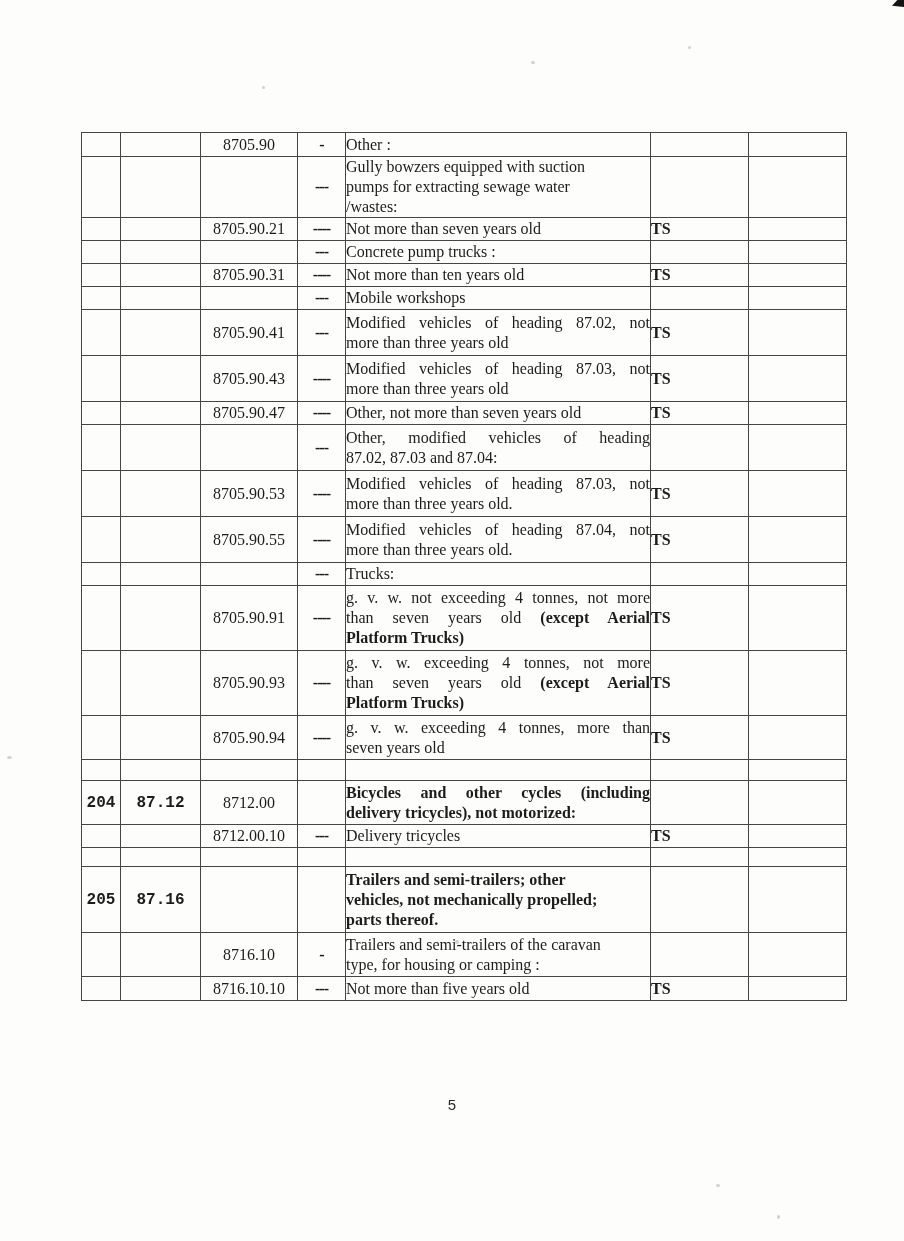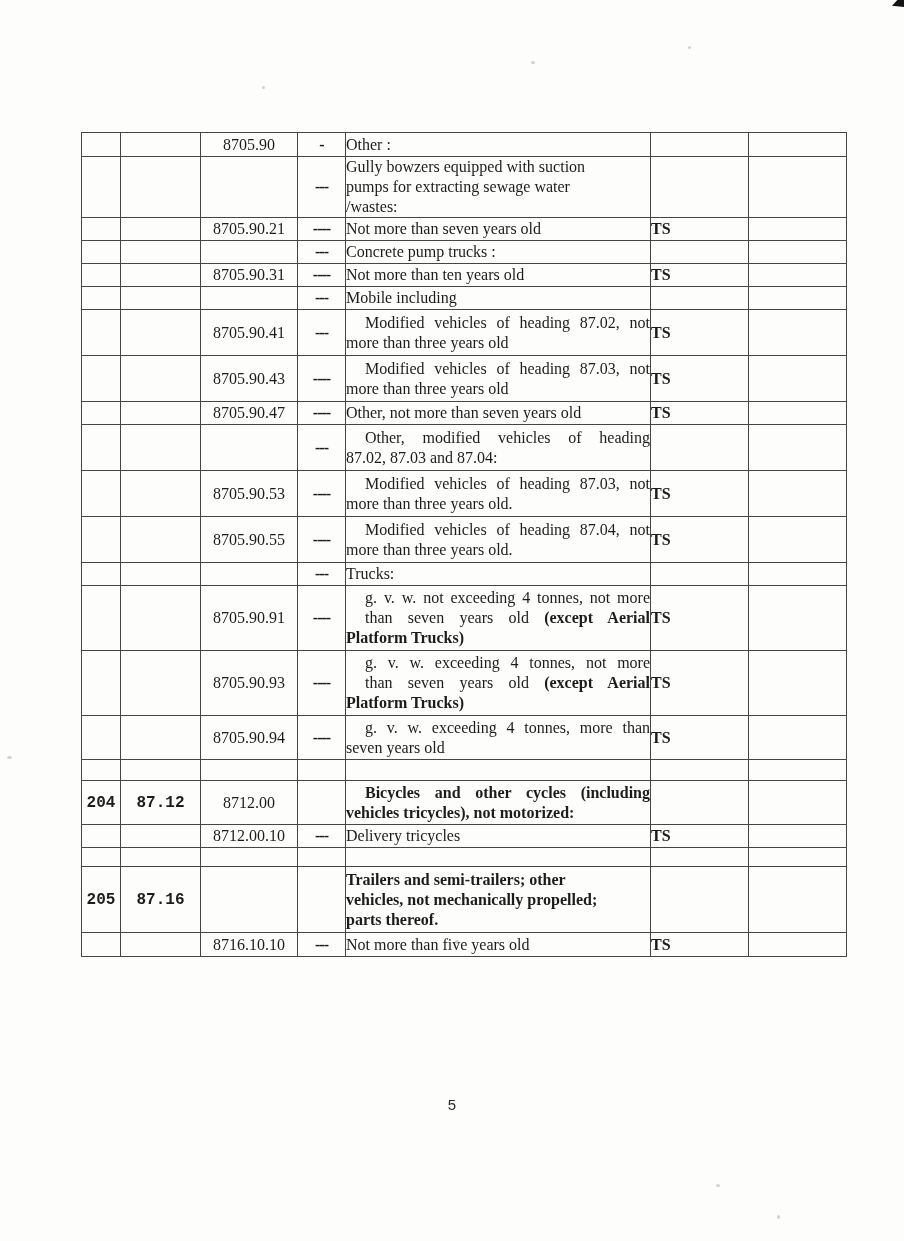--- a/index.html
+++ b/index.html
@@ -21,21 +21,21 @@
   }
   table.tariff td {
     border:1px solid #454545; padding:0; vertical-align:middle; overflow:hidden;
   }
   td.c { text-align:center; }
   td.bold { font-weight:bold;font-family:Liberation Mono, monospace; }
   td.dash { text-align:center; font-weight:bold; letter-spacing:-1px; }
   td.ts { font-weight:bold; }
   td.desc { padding:1px 7px; text-align:left; }
   .line { min-height:20px; }
-  .line.jl { text-align:justify; text-align-last:justify;margin-left:19px; }
+  .line.jl { text-align:justify; text-align-last:justify; }
   .line .b { font-weight:bold; }
   .pagenum {
     position:absolute; top:1096px; left:0; width:904px; text-align:center;
     font-family:"Liberation Sans", sans-serif; font-size:15px; color:#2a2a2a;
   }
   .speck { position:absolute; border-radius:50%; background:#8a8a8a; opacity:.38; }
 </style>
 </head>
 <body>
 
@@ -118,21 +118,21 @@
           </td>
           <td class="ts">TS</td>
           <td></td>
         </tr>
         <tr style="height: 23px;">
           <td class="c bold"></td>
           <td class="c bold"></td>
           <td class="c"></td>
           <td class="dash">---</td>
           <td class="desc">
-            <div class="line"><span>Mobile including</span></div>
+            <div class="line"><span>Mobile workshops</span></div>
           </td>
           <td class="ts"></td>
           <td></td>
         </tr>
         <tr style="height: 46px;">
           <td class="c bold"></td>
           <td class="c bold"></td>
           <td class="c">8705.90.41</td>
           <td class="dash">---</td>
           <td class="desc">
@@ -259,21 +259,21 @@
           <td class="ts"></td>
           <td></td>
         </tr>
         <tr style="height: 44px;">
           <td class="c bold">204</td>
           <td class="c bold">87.12</td>
           <td class="c">8712.00</td>
           <td class="dash"></td>
           <td class="desc">
             <div class="line jl"><span class="b">Bicycles and other cycles (including</span></div>
-            <div class="line"><span class="b">vehicles tricycles), not motorized:</span></div>
+            <div class="line"><span class="b">delivery tricycles), not motorized:</span></div>
           </td>
           <td class="ts"></td>
           <td></td>
         </tr>
         <tr style="height: 23px;">
           <td class="c bold"></td>
           <td class="c bold"></td>
           <td class="c">8712.00.10</td>
           <td class="dash">---</td>
           <td class="desc">
@@ -297,20 +297,32 @@
           <td class="c"></td>
           <td class="dash"></td>
           <td class="desc">
             <div class="line"><span class="b">Trailers and semi-trailers; other</span></div>
             <div class="line"><span class="b">vehicles, not mechanically propelled;</span></div>
             <div class="line"><span class="b">parts thereof.</span></div>
           </td>
           <td class="ts"></td>
           <td></td>
         </tr>
+        <tr style="height: 44px;">
+          <td class="c bold"></td>
+          <td class="c bold"></td>
+          <td class="c">8716.10</td>
+          <td class="dash">-</td>
+          <td class="desc">
+            <div class="line"><span>Trailers and semi-trailers of the caravan</span></div>
+            <div class="line"><span>type, for housing or camping :</span></div>
+          </td>
+          <td class="ts"></td>
+          <td></td>
+        </tr>
         <tr style="height: 24px;">
           <td class="c bold"></td>
           <td class="c bold"></td>
           <td class="c">8716.10.10</td>
           <td class="dash">---</td>
           <td class="desc">
             <div class="line"><span>Not more than five years old</span></div>
           </td>
           <td class="ts">TS</td>
           <td></td>

